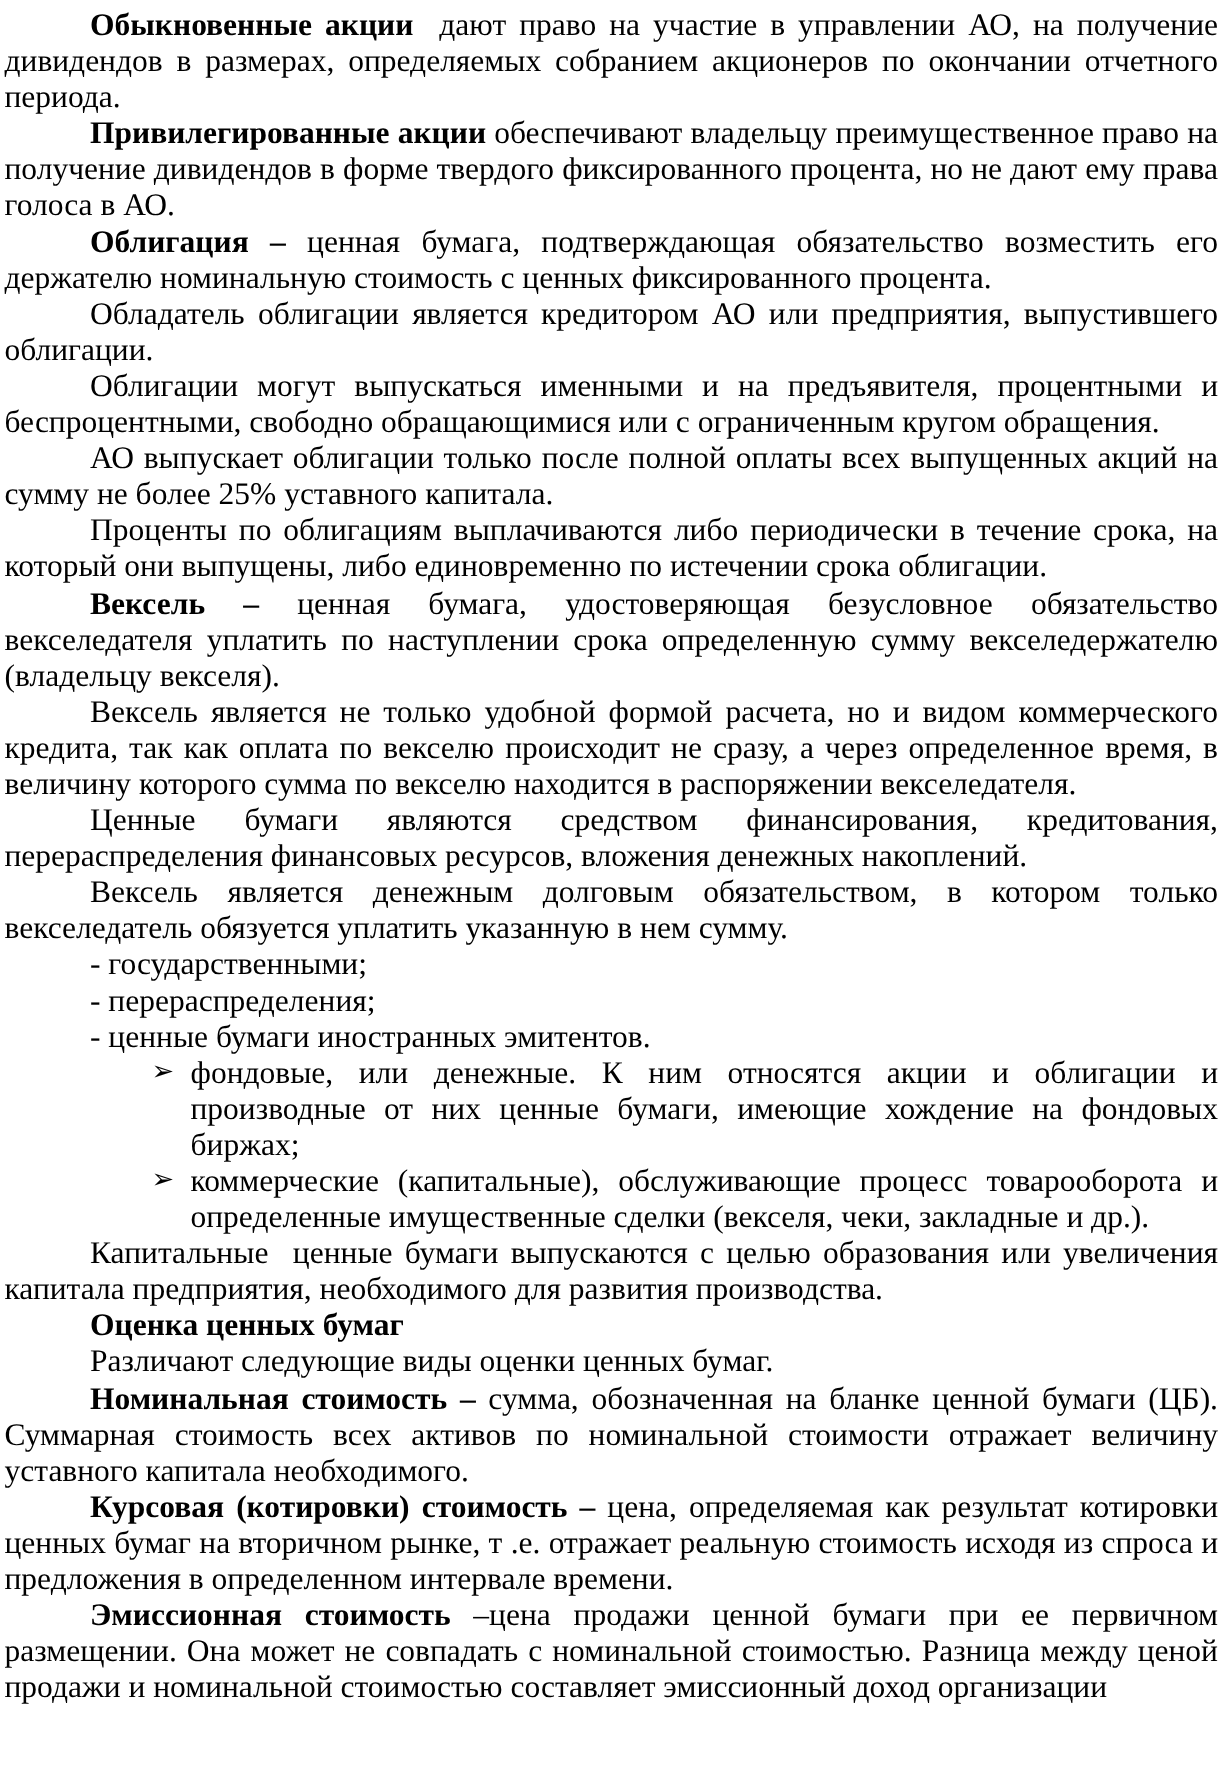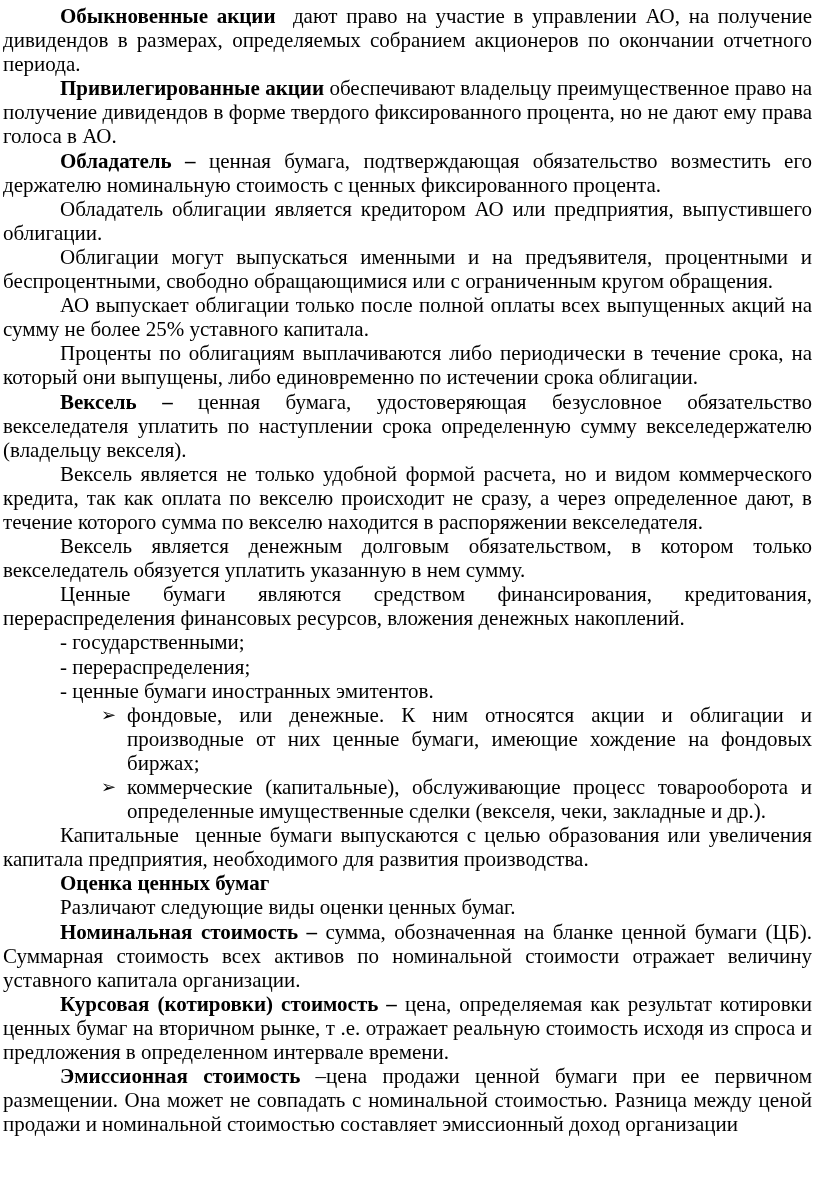--- a/index.html
+++ b/index.html
@@ -37,55 +37,55 @@
 </style>
 </head>
 <body>
 
 <div class="page">
 
   <p class="para"><b>Обыкновенные акции</b><span>&nbsp; дают право на участие в управлении АО, на получение дивидендов в размерах, определяемых собранием акционеров по окончании отчетного периода.</span></p>
 
   <p class="para"><b>Привилегированные акции</b><span> обеспечивают владельцу преимущественное право на получение дивидендов в форме твердого фиксированного процента, но не дают ему права голоса в АО.</span></p>
 
-  <p class="para"><b>Обладатель –</b><span> ценная бумага, подтверждающая обязательство возместить его держателю номинальную стоимость с ценных фиксированного процента.</span></p>
+  <p class="para"><b>Облигация –</b><span> ценная бумага, подтверждающая обязательство возместить его держателю номинальную стоимость с ценных фиксированного процента.</span></p>
 
   <p class="para"><span>Обладатель облигации является кредитором АО или предприятия, выпустившего облигации.</span></p>
 
   <p class="para"><span>Облигации могут выпускаться именными и на предъявителя, процентными и беспроцентными, свободно обращающимися или с ограниченным кругом обращения.</span></p>
 
   <p class="para"><span>АО выпускает облигации только после полной оплаты всех выпущенных акций на сумму не более 25% уставного капитала.</span></p>
 
   <p class="para"><span>Проценты по облигациям выплачиваются либо периодически в течение срока, на который они выпущены, либо единовременно по истечении срока облигации.</span></p>
 
   <p class="para"><b>Вексель –</b><span> ценная бумага, удостоверяющая безусловное обязательство векселедателя уплатить по наступлении срока определенную сумму векселедержателю (владельцу векселя).</span></p>
 
-  <p class="para"><span>Вексель является не только удобной формой расчета, но и видом коммерческого кредита, так как оплата по векселю происходит не сразу, а через определенное дают, в течение которого сумма по векселю находится в распоряжении векселедателя.</span></p>
+  <p class="para"><span>Вексель является не только удобной формой расчета, но и видом коммерческого кредита, так как оплата по векселю происходит не сразу, а через определенное время, в величину которого сумма по векселю находится в распоряжении векселедателя.</span></p>
+
+  <p class="para"><span>Ценные бумаги являются средством финансирования, кредитования, перераспределения финансовых ресурсов, вложения денежных накоплений.</span></p>
 
   <p class="para"><span>Вексель является денежным долговым обязательством, в котором только векселедатель обязуется уплатить указанную в нем сумму.</span></p>
-
-  <p class="para"><span>Ценные бумаги являются средством финансирования, кредитования, перераспределения финансовых ресурсов, вложения денежных накоплений.</span></p>
 
 
   <p class="para"><span>- государственными;</span></p>
 
   <p class="para"><span>- перераспределения;</span></p>
 
   <p class="para"><span>- ценные бумаги иностранных эмитентов.</span></p>
 
 
   <p class="bullet-item"><span class="bullet-marker">➢</span><span>фондовые, или денежные. К ним относятся акции и облигации и производные от них ценные бумаги, имеющие хождение на фондовых биржах;</span></p>
 
   <p class="bullet-item"><span class="bullet-marker">➢</span><span>коммерческие (капитальные), обслуживающие процесс товарооборота и определенные имущественные сделки (векселя, чеки, закладные и др.).</span></p>
 
   <p class="para"><span>Капитальные &nbsp;ценные бумаги выпускаются с целью образования или увеличения капитала предприятия, необходимого для развития производства.</span></p>
 
   <p class="para"><b>Оценка ценных бумаг</b><span></span></p>
 
   <p class="para"><span>Различают следующие виды оценки ценных бумаг.</span></p>
 
-  <p class="para"><b>Номинальная стоимость –</b><span> сумма, обозначенная на бланке ценной бумаги (ЦБ). Суммарная стоимость всех активов по номинальной стоимости отражает величину уставного капитала организации.</span></p>
+  <p class="para"><b>Номинальная стоимость –</b><span> сумма, обозначенная на бланке ценной бумаги (ЦБ). Суммарная стоимость всех активов по номинальной стоимости отражает величину уставного капитала необходимого.</span></p>
 
   <p class="para"><b>Курсовая (котировки) стоимость –</b><span> цена, определяемая как результат котировки ценных бумаг на вторичном рынке, т .е. отражает реальную стоимость исходя из спроса и предложения в определенном интервале времени.</span></p>
 
   <p class="para"><b>Эмиссионная стоимость</b><span> –цена продажи ценной бумаги при ее первичном размещении. Она может не совпадать с номинальной стоимостью. Разница между ценой продажи и номинальной стоимостью составляет эмиссионный доход организации</span></p>
 
 </div>
 
 </body></html>

